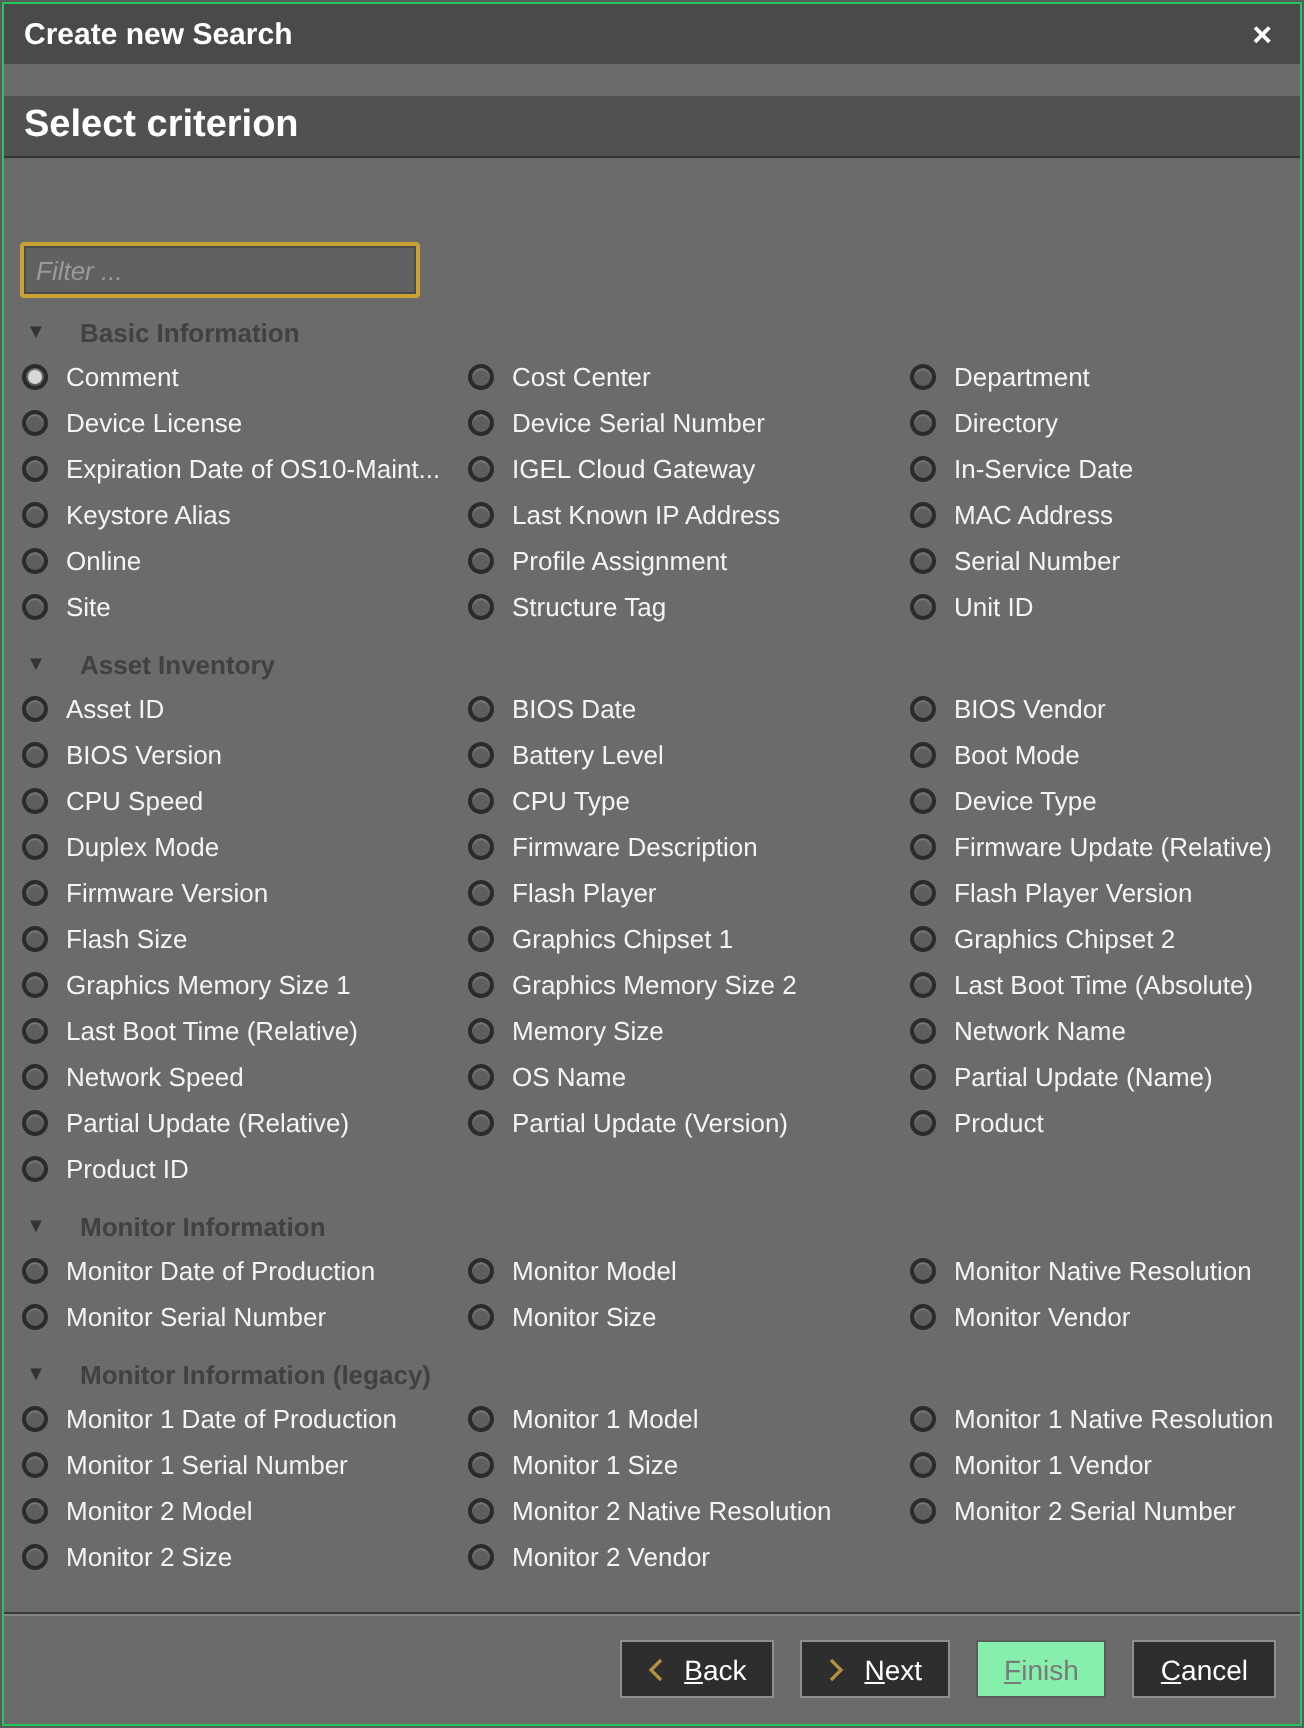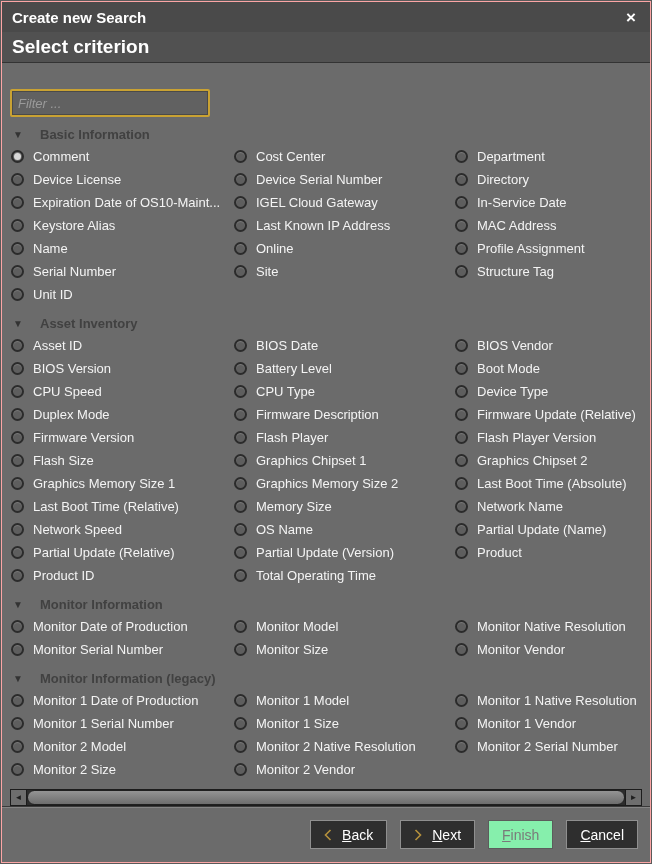--- a/index.html
+++ b/index.html
@@ -4,24 +4,24 @@
 <style>
   * { box-sizing: border-box; margin: 0; padding: 0; }
   html, body { width: 652px; height: 864px; }
   body {
     font-family: "Liberation Sans", sans-serif;
     background: #6b6b6b;
   }
   .window {
     width: 652px; height: 864px;
     background: #6b6b6b;
-    border: 2px solid #fca5a5;
+    border: 2px solid #22c55e;
     outline: 1px solid #5a5a5a;
     outline-offset: -1px;
-    display: flex; flex-direction: column;
+    display: flex; flex-direction: column; gap: 16px;
   }
   .titlebar {
     height: 30px; flex: none;
     background: #4a4a4a;
     color: #ffffff; font-size: 15px; font-weight: bold;
     display: flex; align-items: center;
     padding: 0 10px;
   }
   .titlebar .spacer { flex: 1; }
   .close-btn {
@@ -203,24 +203,20 @@
           <div class="item">
             <span class="radio"></span>
             <span>Last Known IP Address</span>
           </div>
           <div class="item">
             <span class="radio"></span>
             <span>MAC Address</span>
           </div>
           <div class="item">
             <span class="radio"></span>
-            <span>Name</span>
-          </div>
-          <div class="item">
-            <span class="radio"></span>
             <span>Online</span>
           </div>
           <div class="item">
             <span class="radio"></span>
             <span>Profile Assignment</span>
           </div>
           <div class="item">
             <span class="radio"></span>
             <span>Serial Number</span>
           </div>
@@ -358,24 +354,20 @@
             <span class="radio"></span>
             <span>Partial Update (Version)</span>
           </div>
           <div class="item">
             <span class="radio"></span>
             <span>Product</span>
           </div>
           <div class="item">
             <span class="radio"></span>
             <span>Product ID</span>
-          </div>
-          <div class="item">
-            <span class="radio"></span>
-            <span>Total Operating Time</span>
           </div>
         </div>
         <div class="section-header">
           <span class="triangle">▼</span>
           <span>Monitor Information</span>
         </div>
         <div class="grid">
           <div class="item">
             <span class="radio"></span>
             <span>Monitor Date of Production</span>

